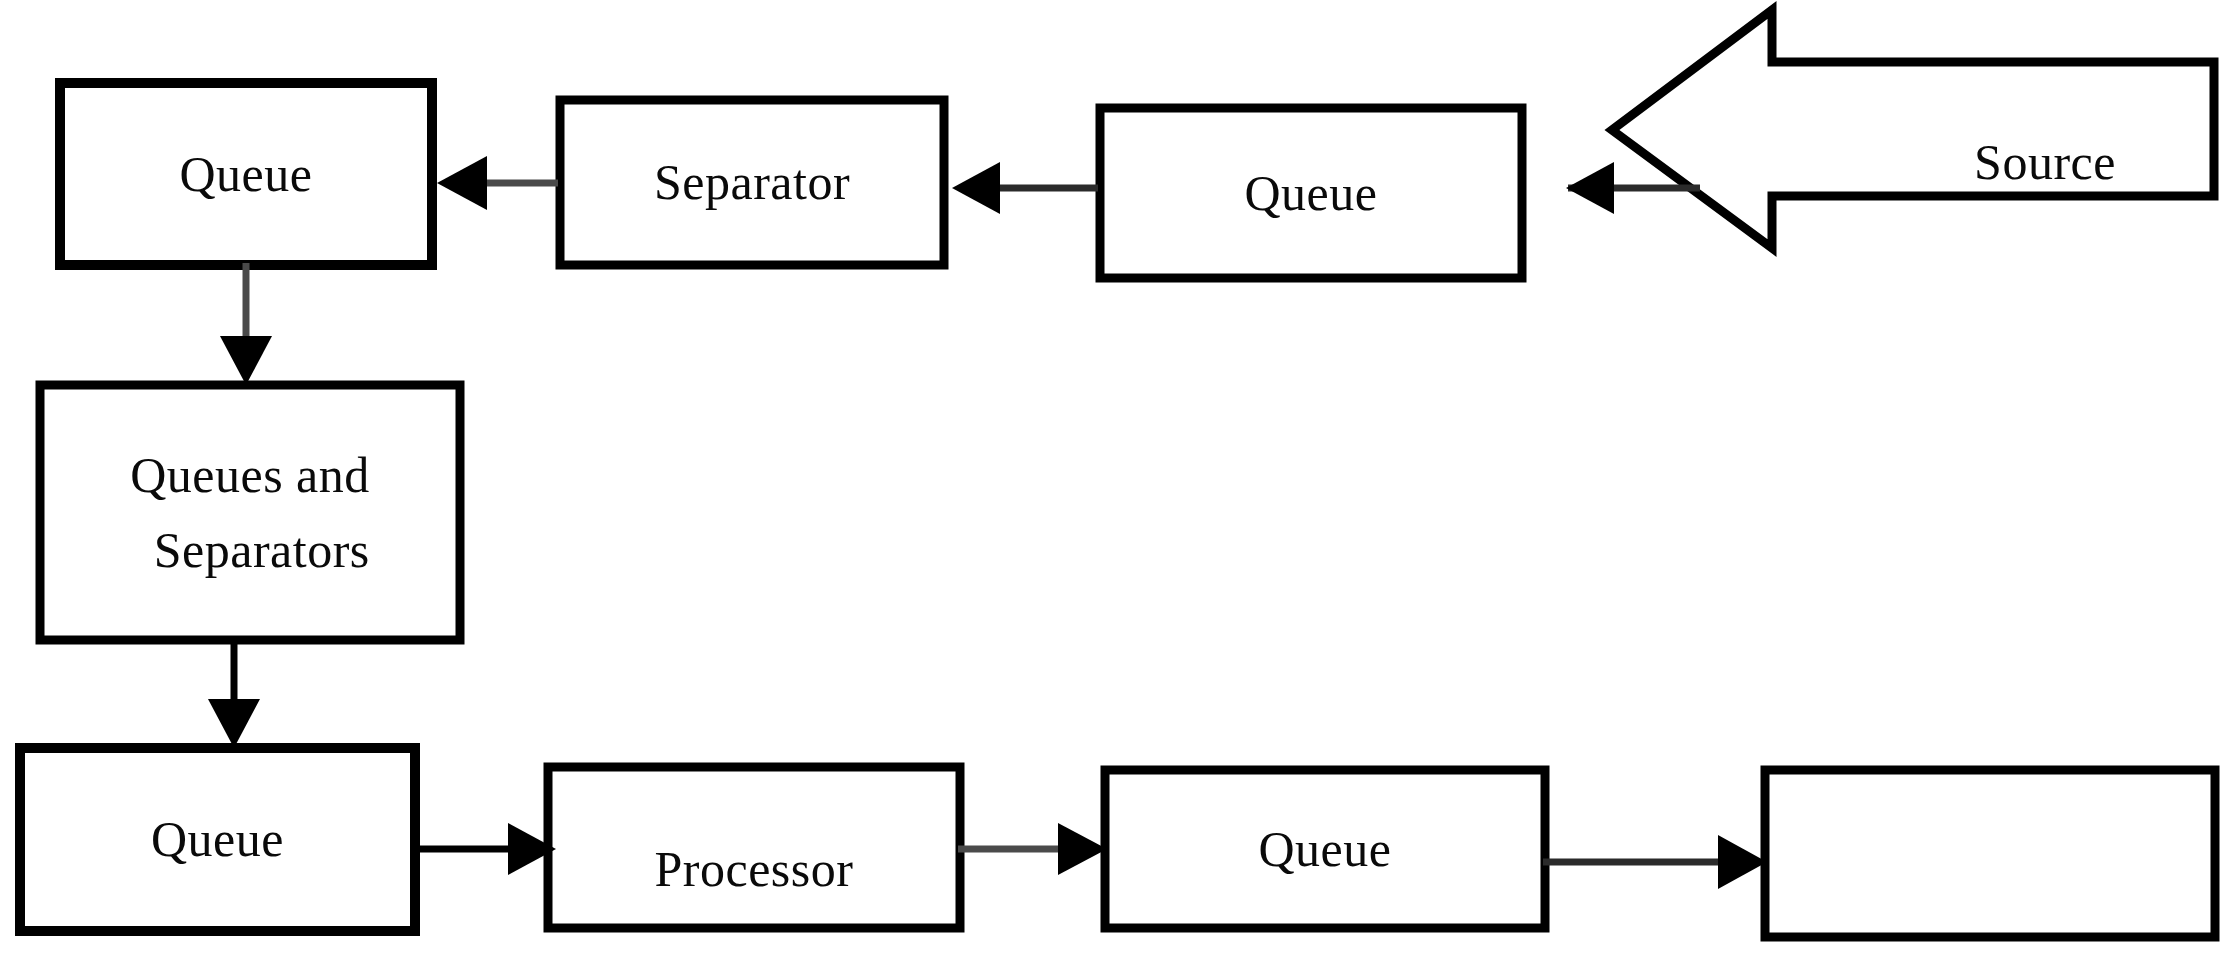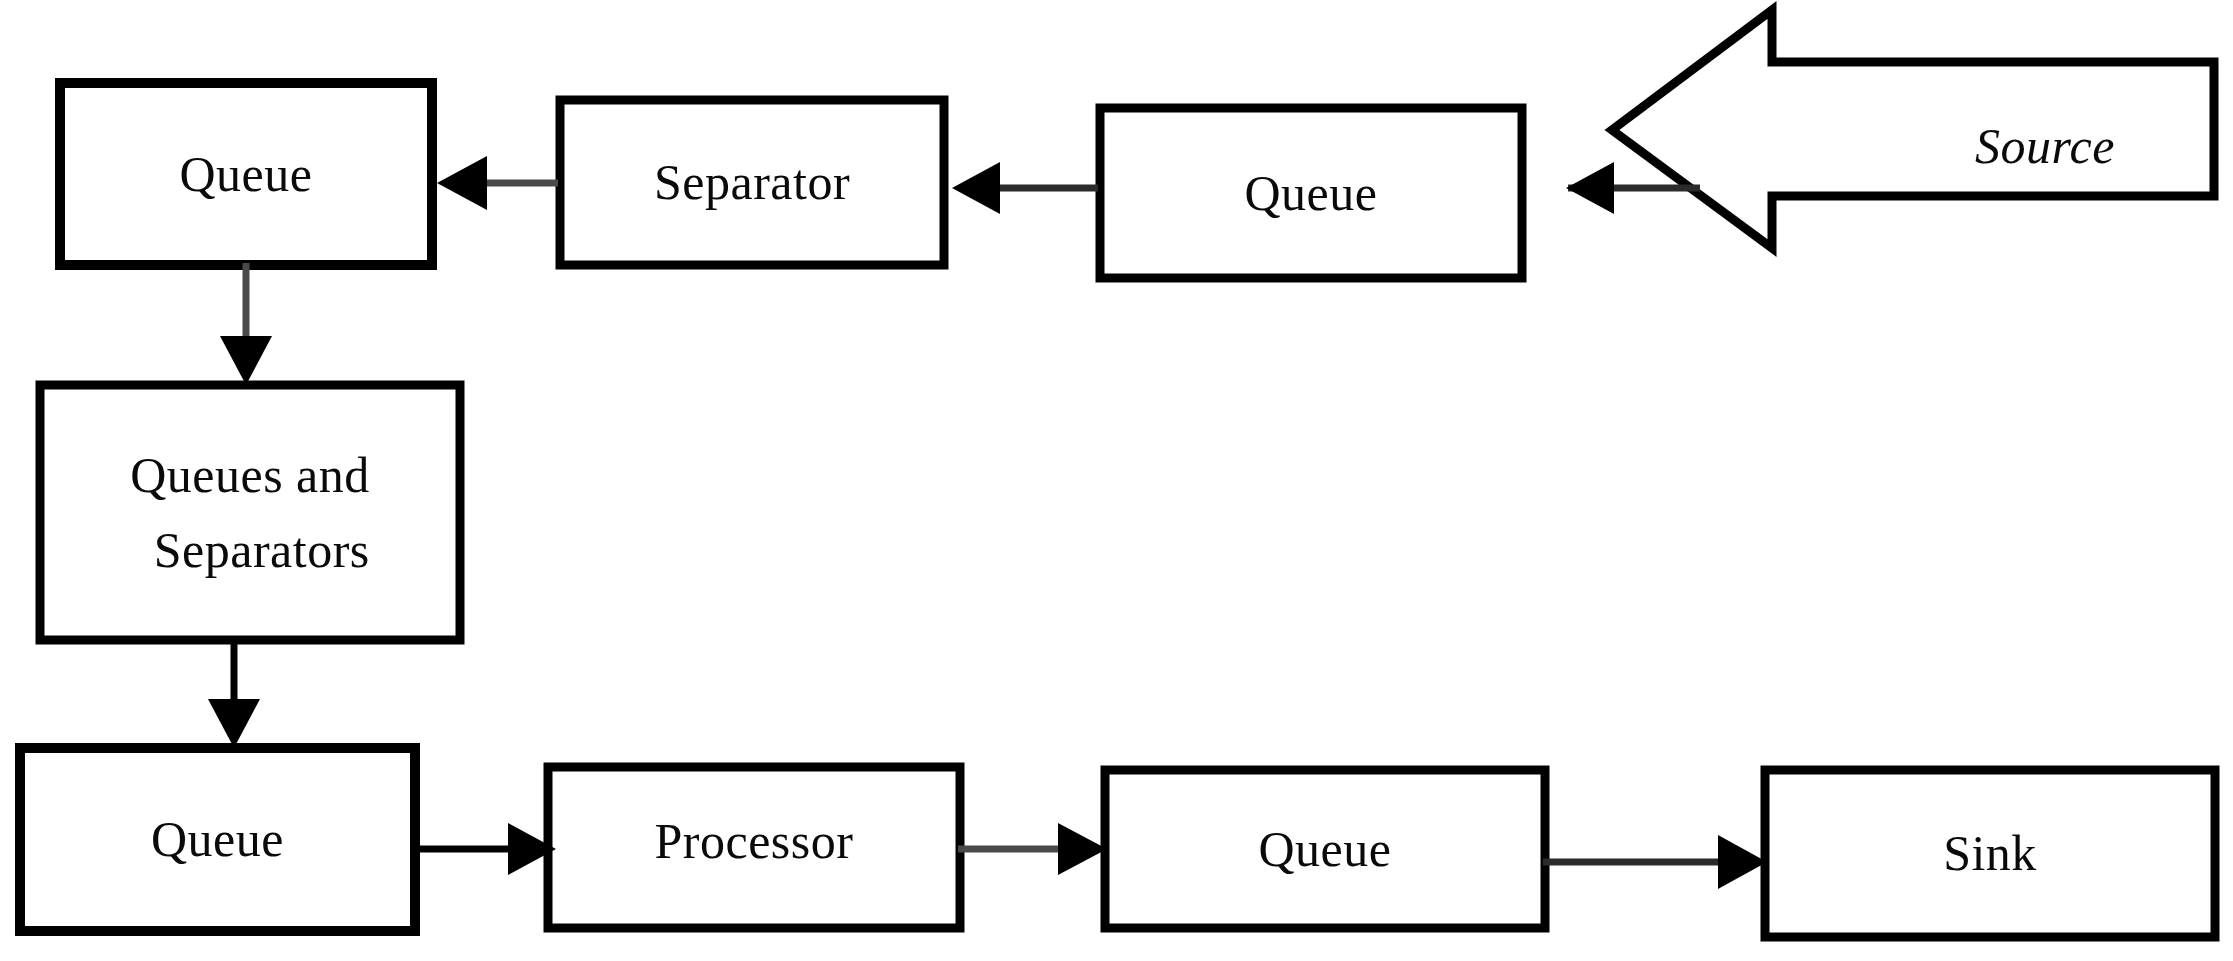--- a/index.html
+++ b/index.html
@@ -108,32 +108,31 @@
       <polygon points="1107,849 1058,823 1058,875" fill="#000000"></polygon>
     </g>
 
     <g>
       <line x1="1543" y1="862" x2="1726" y2="862" stroke="#2b2b2b" stroke-width="7"></line>
       <polygon points="1767,862 1718,835 1718,889" fill="#000000"></polygon>
     </g>
 
   </svg>
 
-  <div class="node-label" style="left:1880px; top:96px; width:330px; height:100px;font-style:italic;">Source</div>
+  <div class="node-label" style="left:1880px; top:112px; width:330px; height:100px;">Source</div>
 
   <div class="node-label" style="left:1100px; top:108px; width:422px; height:170px;">Queue</div>
 
   <div class="node-label" style="left:560px; top:100px; width:384px; height:165px;">Separator</div>
 
   <div class="node-label" style="left:60px; top:83px; width:372px; height:182px;">Queue</div>
 
   <div class="node-label two-line" style="left:40px; top:385px; width:420px; height:255px;">Queues and
 Separators</div>
 
   <div class="node-label" style="left:20px; top:748px; width:395px; height:183px;">Queue</div>
 
-  <div class="node-label" style="left:548px; top:761px; width:412px; height:161px;">Processor</div>
+  <div class="node-label" style="left:548px; top:789px; width:412px; height:161px;">Processor</div>
 
   <div class="node-label" style="left:1105px; top:770px; width:440px; height:158px;">Queue</div>
 
-  <div class="node-label" style="left:1765px; top:770px; width:450px; height:167px;">Sink</div>
 
 </div>
 
 </body></html>

